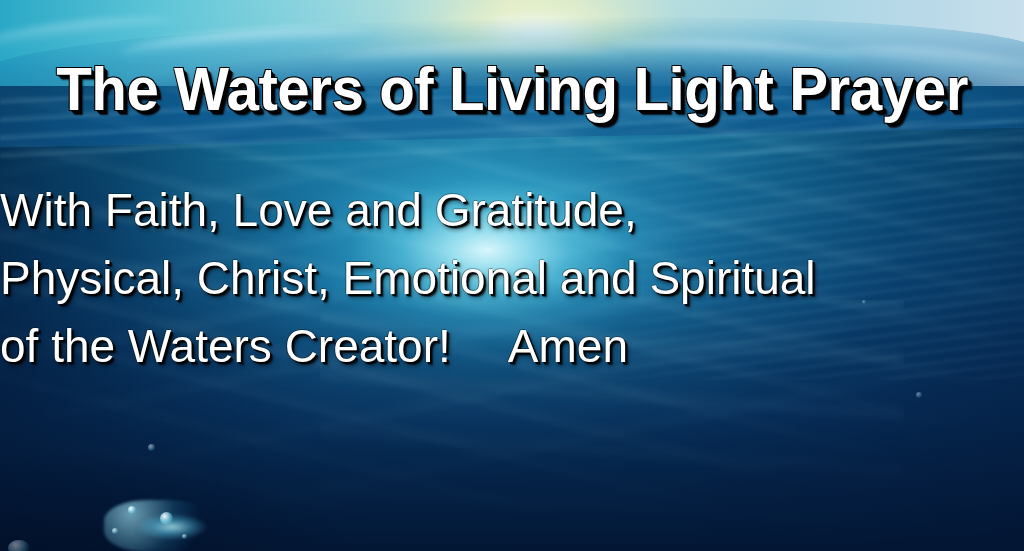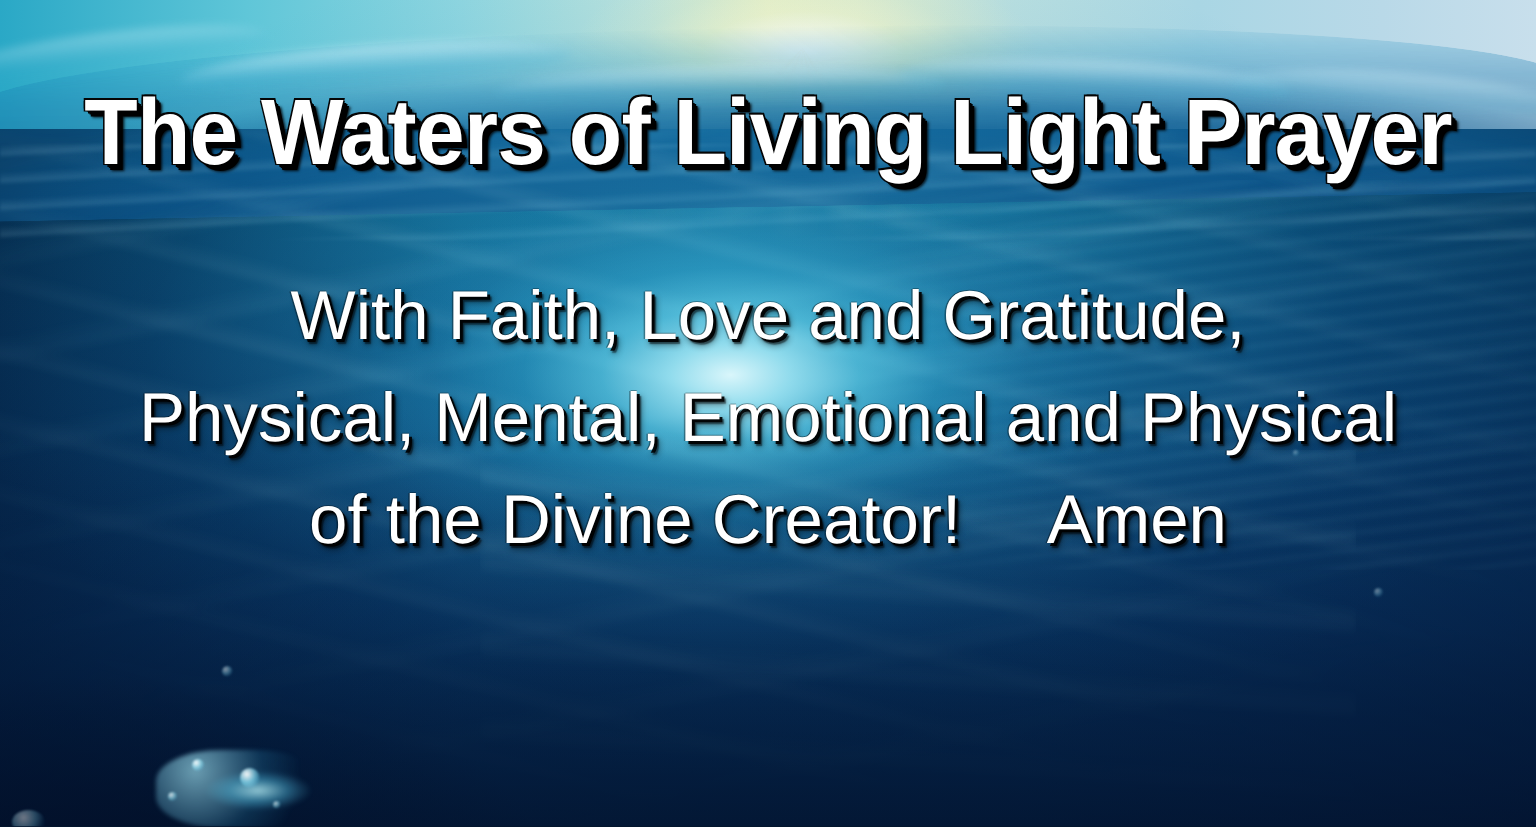--- a/index.html
+++ b/index.html
@@ -261,21 +261,20 @@
       -1px -1px 0 #050505,
       -1px 1px 0 #050505,
       1px -1px 0 #050505,
       5px 5px 2px rgba(0,0,0,0.85);
   }
 
   .body-lines {
     position: absolute;
     left: 0; right: 0;
     top: 176px;
-    text-align: center;
   }
   .body-line {
     font-size: 46px;
     line-height: 68px;
     color: #ffffff;
     white-space: nowrap;
     font-weight: normal;
     text-shadow:
       2px 2px 0 rgba(0,0,0,0.92),
       3px 3px 1px rgba(0,0,0,0.55),
@@ -320,21 +319,21 @@
   <div class="bubble" style="left:182px; top:534px; width:5px;  height:5px; opacity:.7;"></div>
   <div class="bubble" style="left:148px; top:444px; width:7px;  height:7px; opacity:.55;"></div>
   <div class="bubble" style="left:8px;   top:540px; width:22px; height:16px; opacity:.45;"></div>
   <div class="bubble" style="left:916px; top:392px; width:6px;  height:6px; opacity:.45;"></div>
   <div class="bubble" style="left:862px; top:300px; width:4px;  height:4px; opacity:.4;"></div>
 
   <div class="title">The Waters of Living Light Prayer</div>
 
   <div class="body-lines">
     <div class="body-line">With Faith, Love and Gratitude,</div>
-    <div class="body-line">Physical, Mental, Emotional and Physical</div>
+    <div class="body-line">Physical, Christ, Emotional and Spiritual</div>
     <div class="body-line">
-      <span>of the Divine Creator!</span>
+      <span>of the Waters Creator!</span>
       <span class="amen-gap"></span>
       <span>Amen</span>
     </div>
   </div>
 
 </div>
 
 </body></html>

